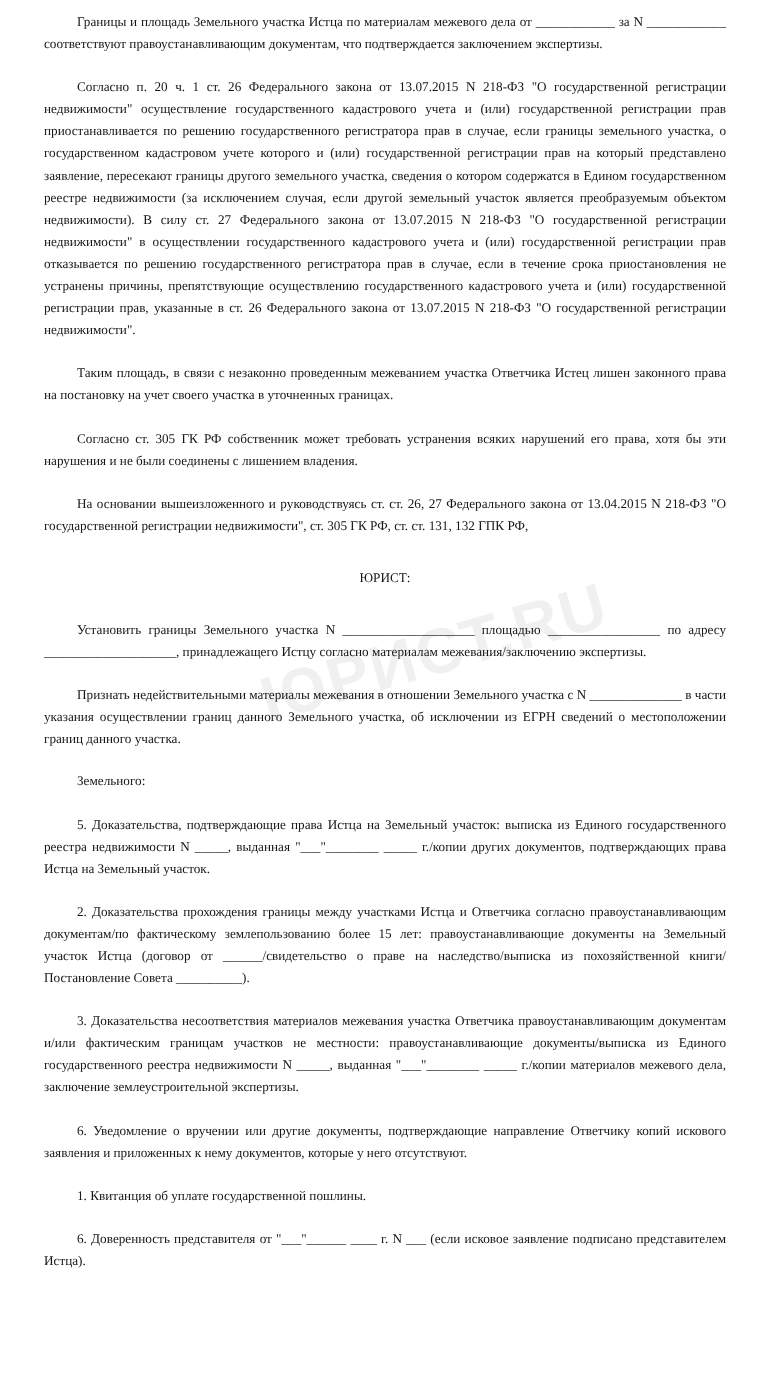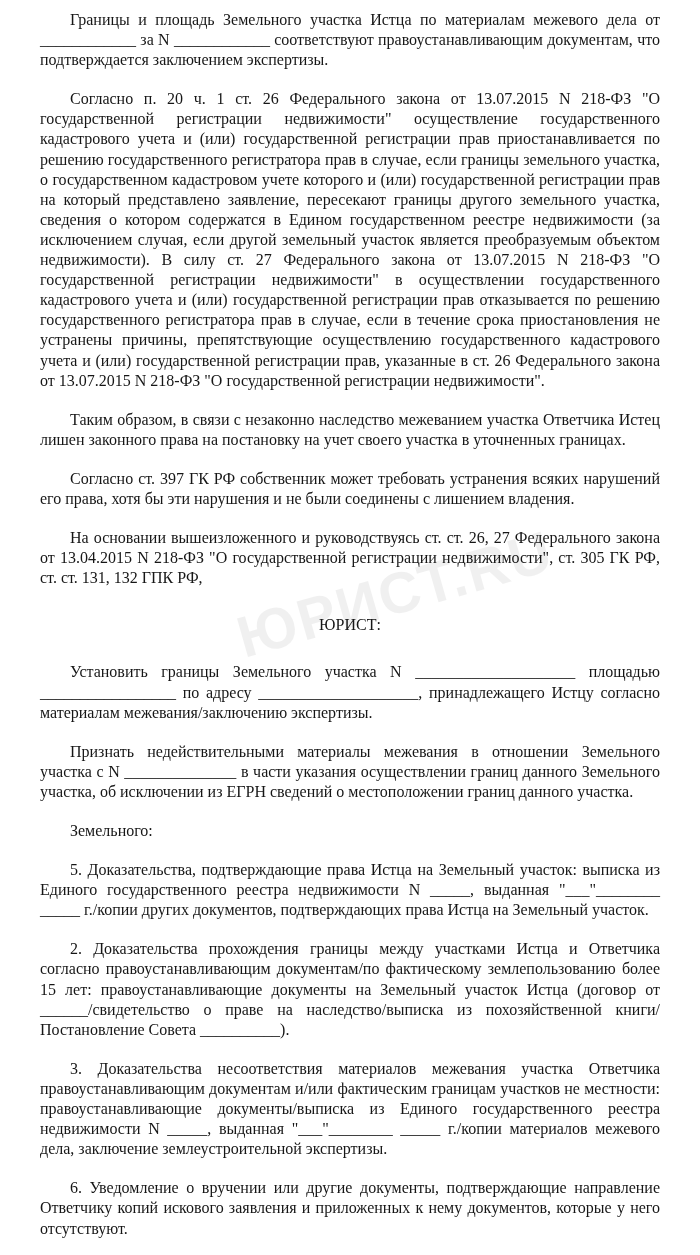--- a/index.html
+++ b/index.html
@@ -44,21 +44,21 @@
     z-index: 1;
     padding: 0 40px;
     box-sizing: border-box;
     width: 700px;
   }
 
   p.para {
     margin: 0;
     text-align: justify;
     text-justify: inter-word;
-    font-size: 16px;
+    font-size: 12px;
     line-height: 20.1px;
     text-indent: 30px;
     hyphens: none;
   }
   p.para.noindent { text-indent: 0; }
   p.para.left { text-align: left; }
   p.para.center {
     text-align: center;
     text-indent: 0;
   }
@@ -77,25 +77,25 @@
     <div style="height:10px"></div>
 
     <p class="para">Границы и площадь Земельного участка Истца по материалам межевого дела от ____________ за N ____________ соответствуют правоустанавливающим документам, что подтверждается заключением экспертизы.</p>
 
     <div class="gap-md"></div>
 
     <p class="para">Согласно п. 20 ч. 1 ст. 26 Федерального закона от 13.07.2015 N 218-ФЗ "О государственной регистрации недвижимости" осуществление государственного кадастрового учета и (или) государственной регистрации прав приостанавливается по решению государственного регистратора прав в случае, если границы земельного участка, о государственном кадастровом учете которого и (или) государственной регистрации прав на который представлено заявление, пересекают границы другого земельного участка, сведения о котором содержатся в Едином государственном реестре недвижимости (за исключением случая, если другой земельный участок является преобразуемым объектом недвижимости). В силу ст. 27 Федерального закона от 13.07.2015 N 218-ФЗ "О государственной регистрации недвижимости" в осуществлении государственного кадастрового учета и (или) государственной регистрации прав отказывается по решению государственного регистратора прав в случае, если в течение срока приостановления не устранены причины, препятствующие осуществлению государственного кадастрового учета и (или) государственной регистрации прав, указанные в ст. 26 Федерального закона от 13.07.2015 N 218-ФЗ "О государственной регистрации недвижимости".</p>
 
     <div class="gap-md"></div>
 
-    <p class="para">Таким образом, в связи с незаконно наследство межеванием участка Ответчика Истец лишен законного права на постановку на учет своего участка в уточненных границах.</p>
+    <p class="para">Таким площадь, в связи с незаконно проведенным межеванием участка Ответчика Истец лишен законного права на постановку на учет своего участка в уточненных границах.</p>
 
     <div class="gap-md"></div>
 
-    <p class="para">Согласно ст. 397 ГК РФ собственник может требовать устранения всяких нарушений его права, хотя бы эти нарушения и не были соединены с лишением владения.</p>
+    <p class="para">Согласно ст. 305 ГК РФ собственник может требовать устранения всяких нарушений его права, хотя бы эти нарушения и не были соединены с лишением владения.</p>
 
     <div class="gap-md"></div>
 
     <p class="para">На основании вышеизложенного и руководствуясь ст. ст. 26, 27 Федерального закона от 13.04.2015 N 218-ФЗ "О государственной регистрации недвижимости", ст. 305 ГК РФ, ст. ст. 131, 132 ГПК РФ,</p>
 
     <div class="gap-lg"></div>
 
     <p class="para center">ЮРИСТ:</p>
 
     <div class="gap-lg"></div>

